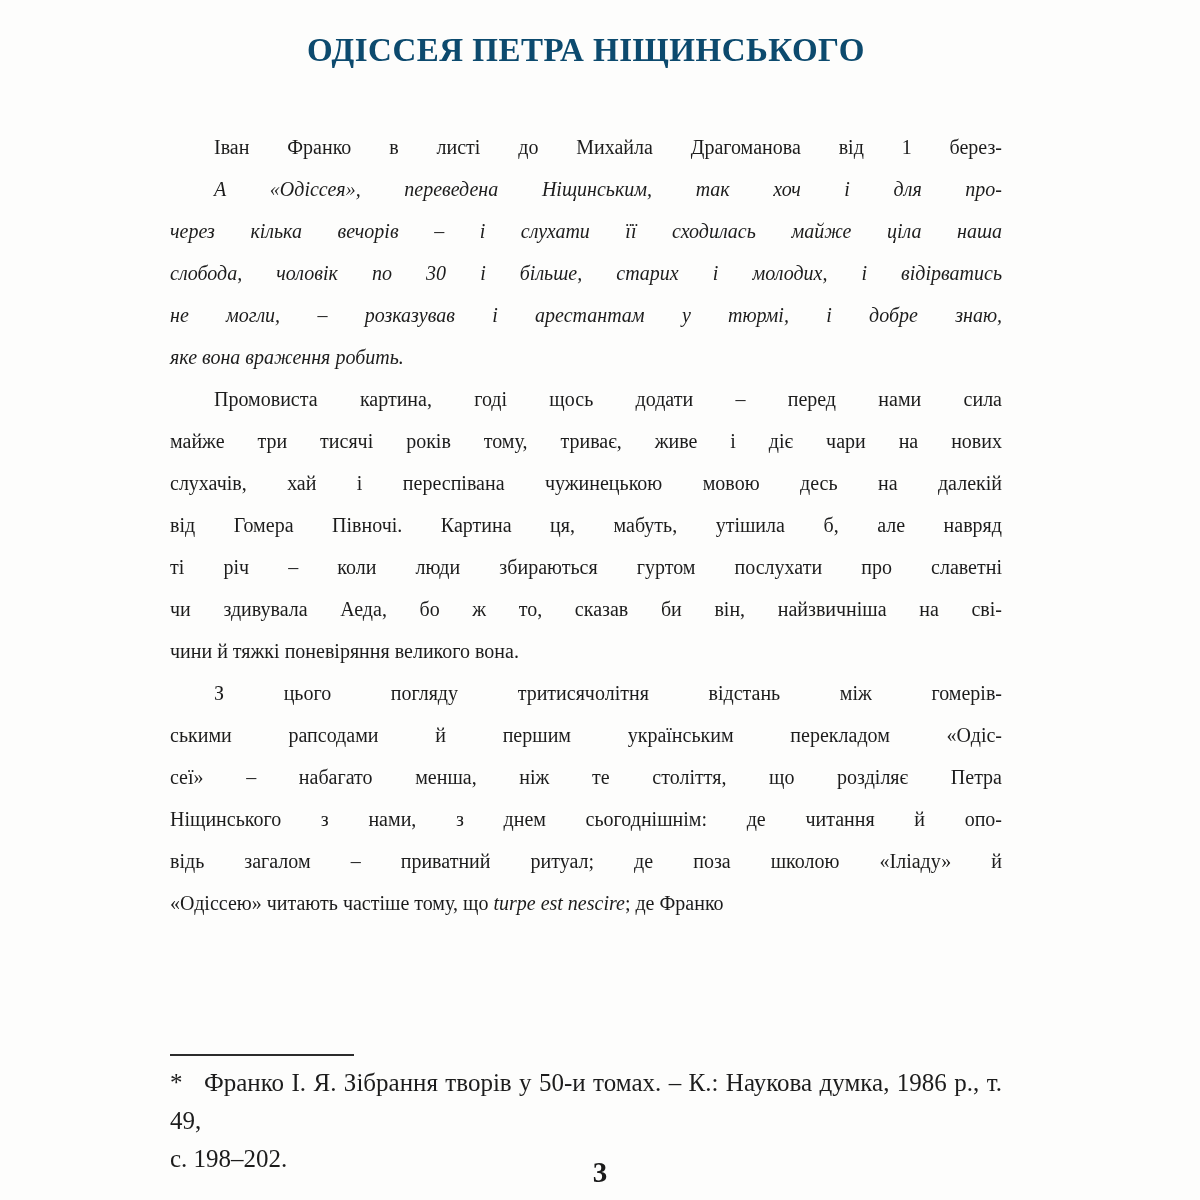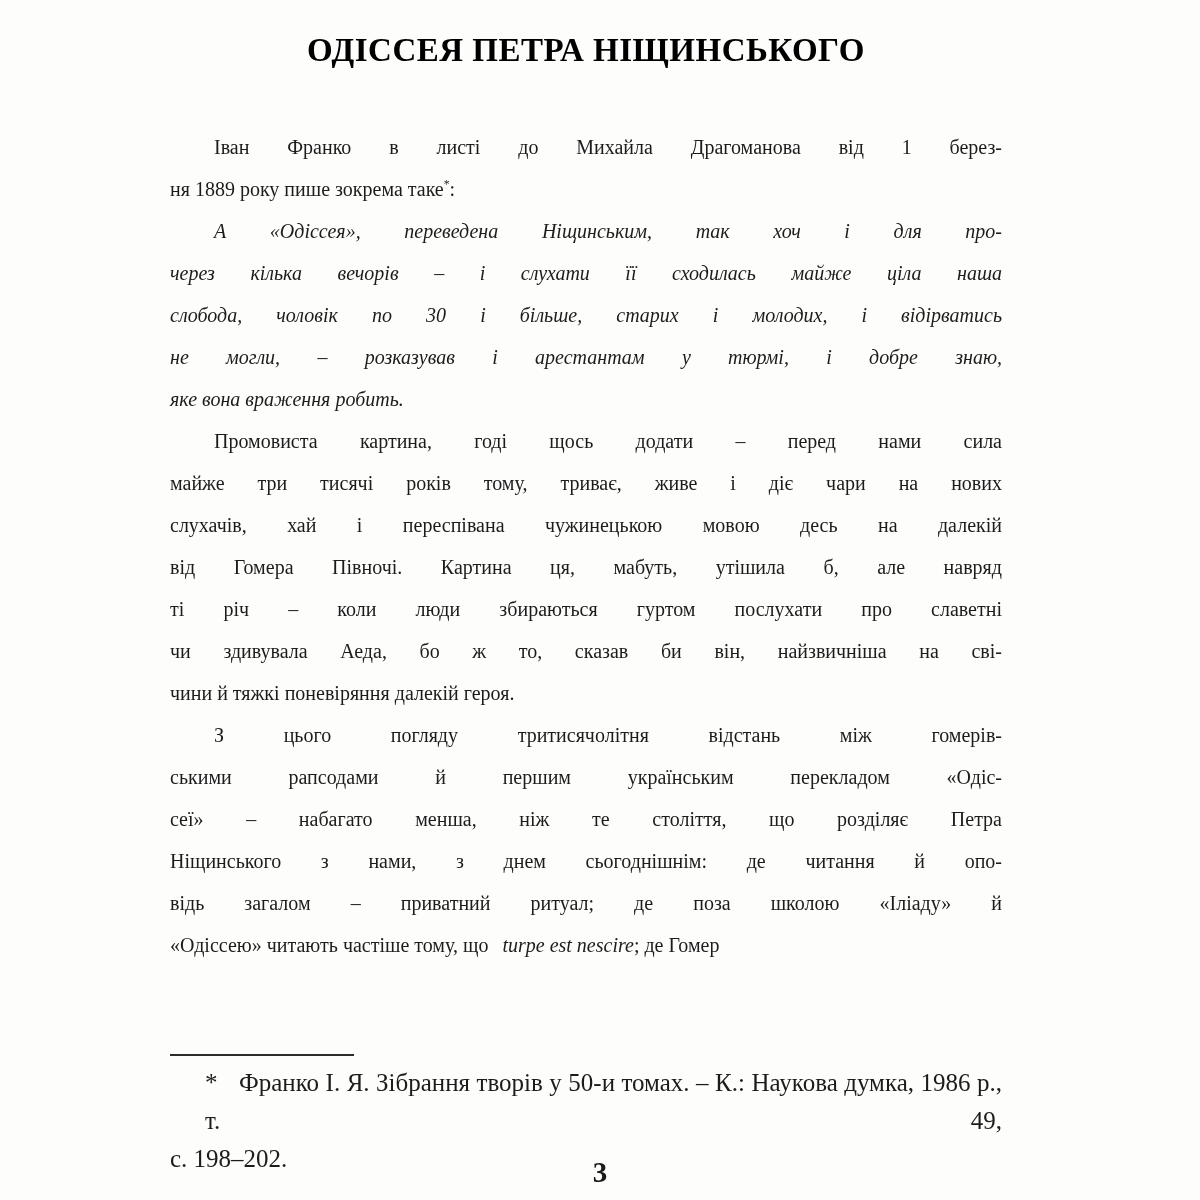--- a/index.html
+++ b/index.html
@@ -18,21 +18,21 @@
 
   .chapter-title {
     position: absolute;
     top: 10px;
     left: 170px;
     width: 832px;
     text-align: center;
     font-weight: bold;
     font-size: 33px;
     letter-spacing: 0.5px;
-    color: #000000;
+    color: #0c4a6e;
     white-space: nowrap;
   }
 
   .body-text {
     position: absolute;
     top: 126px;
     left: 170px;
     width: 832px;
     font-size: 20px;
     line-height: 42px;
@@ -43,40 +43,40 @@
 
   .line { text-align: left; }
   .line.just { text-align: justify; text-align-last: justify; }
   .line.indent { text-indent: 44px; }
 
   .sup {
     vertical-align: super;
     font-size: 0.58em;
     line-height: 0;
   }
-  .it { font-style: italic; margin-left: 9px; }
+  .it { font-style: italic; }
 
   .footnote-rule {
     position: absolute;
     left: 170px;
     top: 1054px;
     width: 184px;
     height: 0;
     border-top: 2px solid #2c2c2c;
   }
 
   .footnote {
     position: absolute;
     left: 170px;
     top: 1064px;
     width: 832px;
     font-size: 25px;
     line-height: 38px;
   }
-  .footnote .line.just { text-align: justify; text-align-last: justify; margin-left: 35px; }
+  .footnote .line.just { text-align: justify; text-align-last: justify; }
   .fn-marker {
     display: inline-block;
     min-width: 34px;
     font-style: normal;
   }
 
   .page-number {
     position: absolute;
     top: 1156px;
     left: 0;
@@ -90,45 +90,44 @@
 </head>
 <body>
 
 <div class="page" style="background: rgb(253, 253, 252); color: rgb(28, 28, 28);">
 
   <h1 class="chapter-title">ОДІССЕЯ ПЕТРА НІЩИНСЬКОГО</h1>
 
   <div class="body-text">
       <div class="para">
         <div class="line indent just"><span>Іван Франко в листі до Михайла Драгоманова від 1 берез-</span></div>
-        <div class="line"><span>ня 1889 року пише зокрема таке</span><span class="sup">*</span><span>:</span></div>
       </div>
       <div class="para italic">
         <div class="line indent just"><span>А «Одіссея», переведена Ніщинським, так хоч і для про-</span></div>
         <div class="line just"><span>через кілька вечорів – і слухати її сходилась майже ціла наша</span></div>
         <div class="line just"><span>слобода, чоловік по 30 і більше, старих і молодих, і відірватись</span></div>
         <div class="line just"><span>не могли, – розказував і арестантам у тюрмі, і добре знаю,</span></div>
         <div class="line"><span>яке вона враження робить.</span></div>
       </div>
       <div class="para">
         <div class="line indent just"><span>Промовиста картина, годі щось додати – перед нами сила</span></div>
         <div class="line just"><span>майже три тисячі років тому, триває, живе і діє чари на нових</span></div>
         <div class="line just"><span>слухачів, хай і переспівана чужинецькою мовою десь на далекій</span></div>
         <div class="line just"><span>від Гомера Півночі. Картина ця, мабуть, утішила б, але навряд</span></div>
         <div class="line just"><span>ті річ – коли люди збираються гуртом послухати про славетні</span></div>
         <div class="line just"><span>чи здивувала Аеда, бо ж то, сказав би він, найзвичніша на сві-</span></div>
-        <div class="line"><span>чини й тяжкі поневіряння далекій героя.</span></div>
+        <div class="line"><span>чини й тяжкі поневіряння великого вона.</span></div>
       </div>
       <div class="para">
         <div class="line indent just"><span>З цього погляду тритисячолітня відстань між гомерів-</span></div>
         <div class="line just"><span>ськими рапсодами й першим українським перекладом «Одіс-</span></div>
         <div class="line just"><span>сеї» – набагато менша, ніж те століття, що розділяє Петра</span></div>
         <div class="line just"><span>Ніщинського з нами, з днем сьогоднішнім: де читання й опо-</span></div>
         <div class="line just"><span>відь загалом – приватний ритуал;  де поза школою «Іліаду» й</span></div>
-        <div class="line"><span>«Одіссею» читають частіше тому, що </span><span class="it">turpe est nescire</span><span>; де Гомер</span></div>
+        <div class="line"><span>«Одіссею» читають частіше тому, що </span><span class="it">turpe est nescire</span><span>; де Франко</span></div>
       </div>
     </div>
 
   <div class="footnote-rule"></div>
 
   <div class="footnote">
       <div class="para">
         <div class="line just"><span class="fn-marker">*</span><span>Франко І. Я. Зібрання творів у 50-и томах. – К.: Наукова думка, 1986 р., т. 49,</span></div>
         <div class="line"><span>с. 198–202.</span></div>
       </div>

